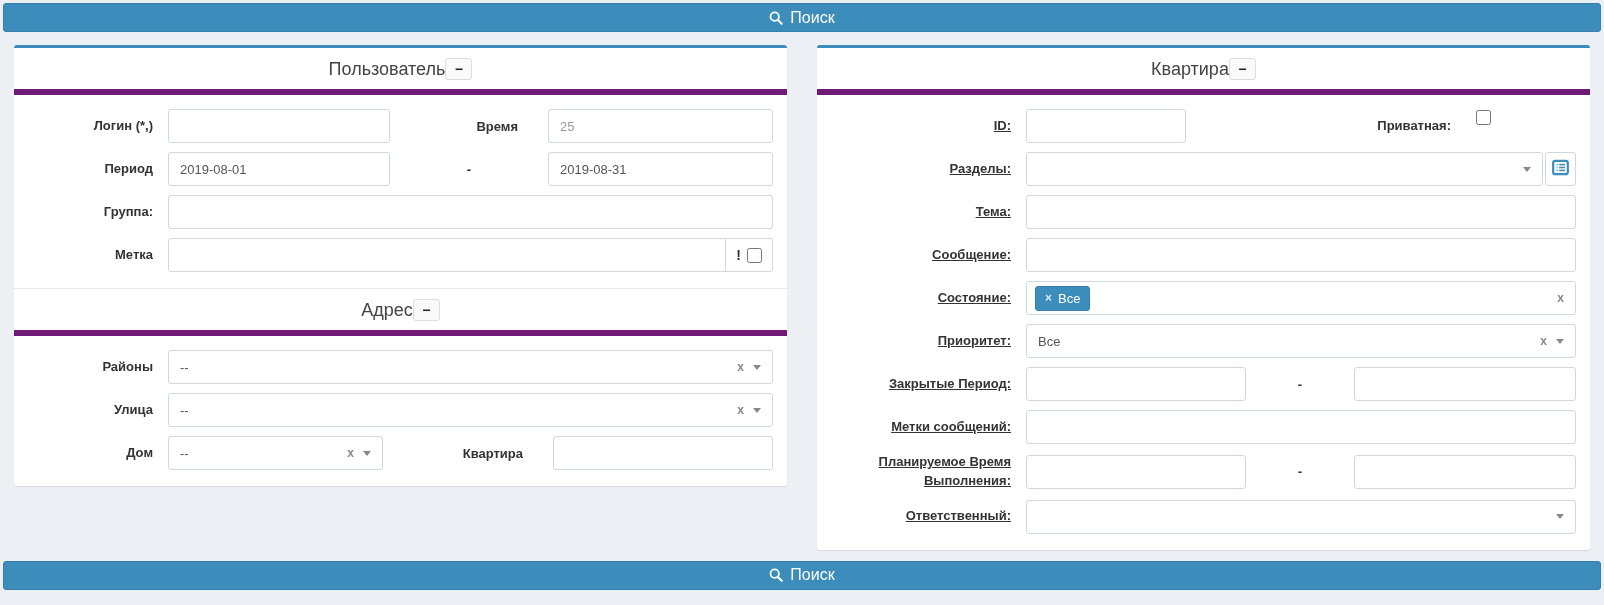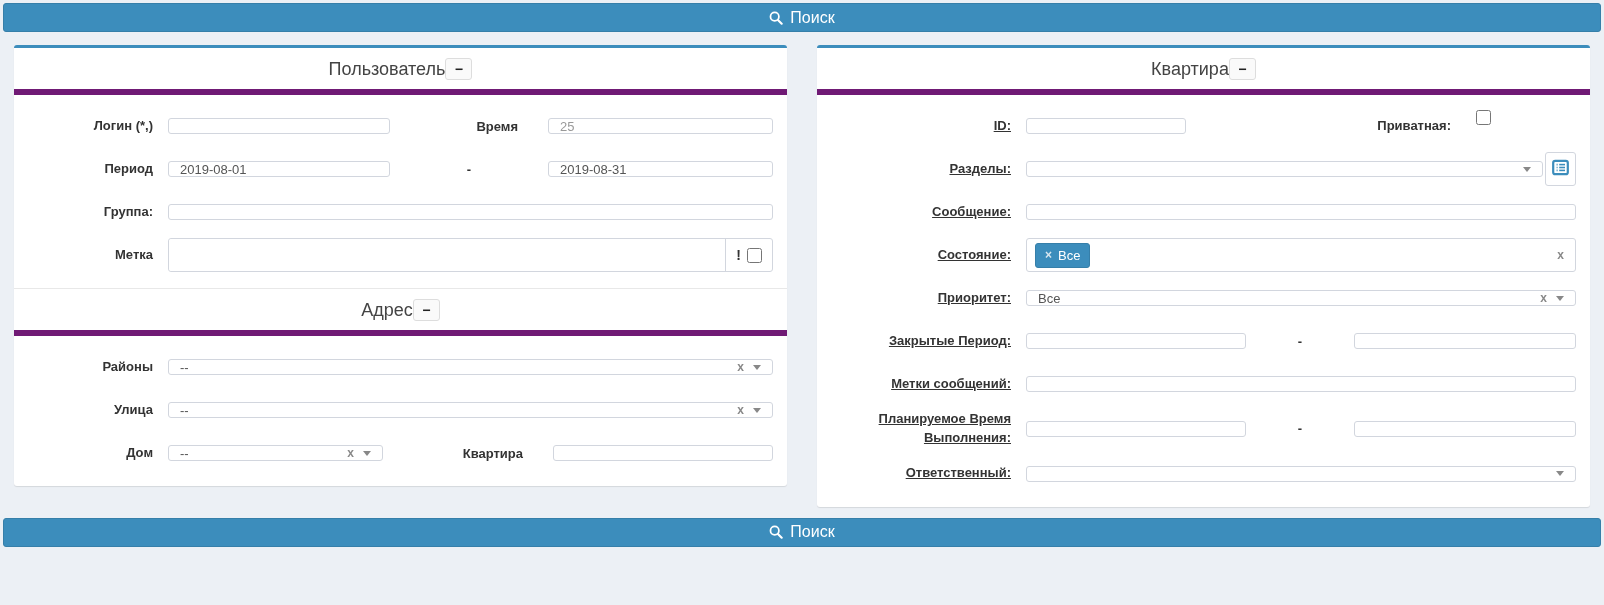--- a/index.html
+++ b/index.html
@@ -47,21 +47,21 @@
   .form-row { display:flex; align-items:center; margin:9px 0 0; min-height:34px; }
   .lbl {
     font-weight:bold; text-align:right; padding-right:15px; color:#333;
     line-height:1.45;
   }
   .lbl-l { width:140px; flex:0 0 140px; }
   .lbl-r { width:195px; flex:0 0 195px;text-decoration:underline; }
   .lbl-mid { font-weight:bold; margin-left:auto; padding-right:30px; color:#333; }
   
   .input, .selbox {
-    height:16px; border:1px solid #d2d6de; border-radius:3px;
+    height:34px; border:1px solid #d2d6de; border-radius:3px;
     padding:0 11px; font-size:13px; color:#555; background:#fff;
     font-family:"Liberation Sans", sans-serif; outline:none;
   }
   .input::placeholder { color:#999; }
   .grow { flex:1 1 auto; min-width:0; }
   .selbox {
     display:flex; align-items:center; cursor:pointer;
   }
   .selbox .selval { flex:1; color:#555; }
   .sel-right { display:flex; align-items:center; gap:9px; }
@@ -252,20 +252,24 @@
                   <line x1="7.2" y1="5.6" x2="13" y2="5.6" stroke="#3c8dbc" stroke-width="1.6"></line>
                   <line x1="4.6" y1="8.5" x2="5.6" y2="8.5" stroke="#3c8dbc" stroke-width="1.6"></line>
                   <line x1="7.2" y1="8.5" x2="13" y2="8.5" stroke="#3c8dbc" stroke-width="1.6"></line>
                   <line x1="4.6" y1="11.4" x2="5.6" y2="11.4" stroke="#3c8dbc" stroke-width="1.6"></line>
                   <line x1="7.2" y1="11.4" x2="13" y2="11.4" stroke="#3c8dbc" stroke-width="1.6"></line>
                 </svg>
               </span>
             </button>
           </div>
 
+          <div class="form-row">
+            <span class="lbl lbl-r">Тема:</span>
+            <input class="input grow" style="">
+          </div>
 
           <div class="form-row">
             <span class="lbl lbl-r">Сообщение:</span>
             <input class="input grow" style="">
           </div>
 
           <div class="form-row">
             <span class="lbl lbl-r">Состояние:</span>
             <div class="tagbox grow">
               <span class="tag">

